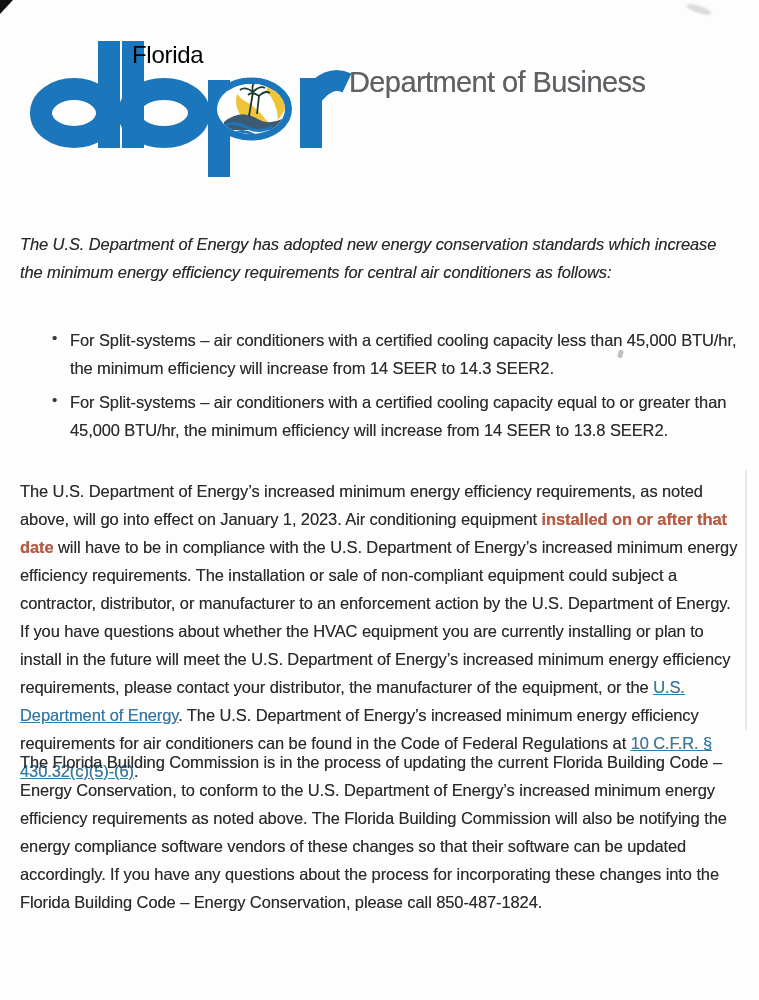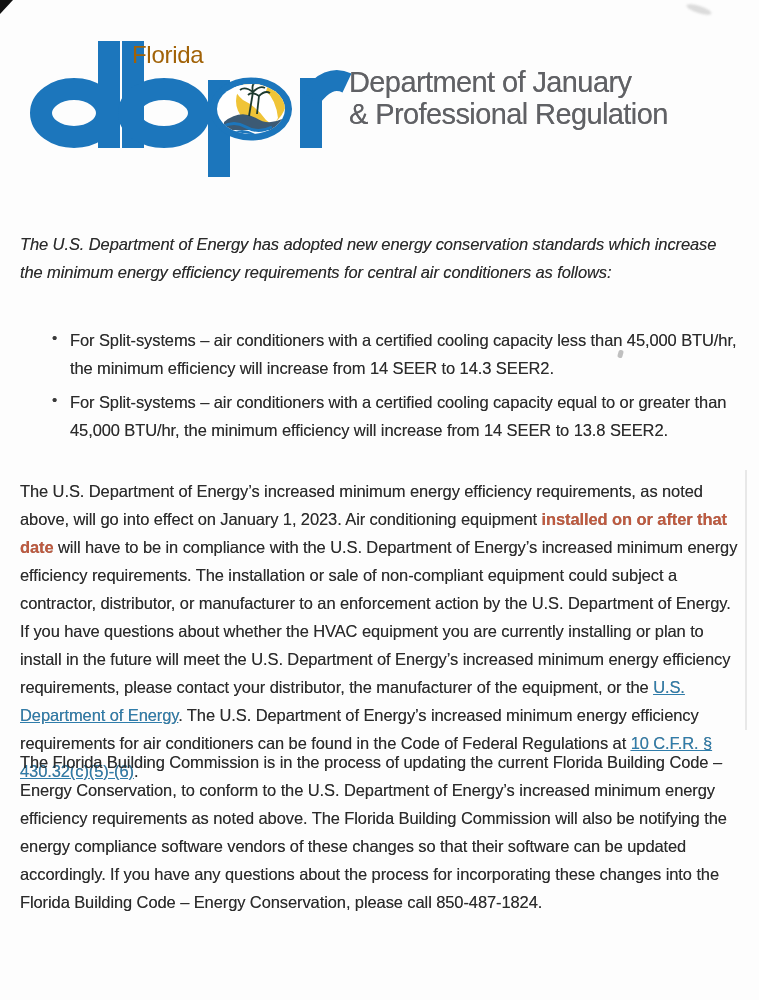--- a/index.html
+++ b/index.html
@@ -30,21 +30,21 @@
   }
   .edge-line{
     position:absolute;top:470px;left:745px;width:2px;height:260px;
     background:rgba(140,140,140,.18);
   }
   
   .logo-wrap{position:absolute;top:0;left:0;width:759px;height:200px;}
   .logo-letters{position:absolute;top:38px;left:28px;}
   .logo-florida{
     position:absolute;top:41px;left:132px;
-    font-size:24px;color:#a16207;letter-spacing:-0.3px;
+    font-size:24px;color:#000000;letter-spacing:-0.3px;
   }
   .logo-dept{
     position:absolute;top:66px;left:349px;
     font-size:29px;line-height:32px;color:#606165;
     letter-spacing:-0.6px;white-space:nowrap;
     text-shadow:0 0 0.6px #8a8a8a;
   }
   
   .bodytext{
     position:absolute;left:20px;width:720px;
@@ -111,22 +111,21 @@
         <g stroke="#1c76bc" stroke-width="3" fill="none">
           <path d="M 194 89 Q 206 82 218 89 Q 230 96 244 89"></path>
           <path d="M 202 97 Q 214 90 226 97 Q 238 104 250 97"></path>
         </g>
       </g>
     </svg>
 
     <span class="logo-florida">Florida</span>
 
     <div class="logo-dept">
-      <div>Department of January</div>
-      <div>&amp; Professional Regulation</div>
+      <div>Department of Business</div>
     </div>
   </header>
 
   <p class="bodytext para-1">The U.S. Department of Energy has adopted new energy conservation standards which increase the minimum energy efficiency requirements for central air conditioners as follows:</p>
 
   <ul class="bodytext bullet-list">
     <li>
       <span class="dot">•</span><span>For Split-systems – air conditioners with a certified cooling capacity less than 45,000 BTU/hr, the minimum efficiency will increase from 14 SEER to 14.3 SEER2.</span>
     </li>
     <li>

